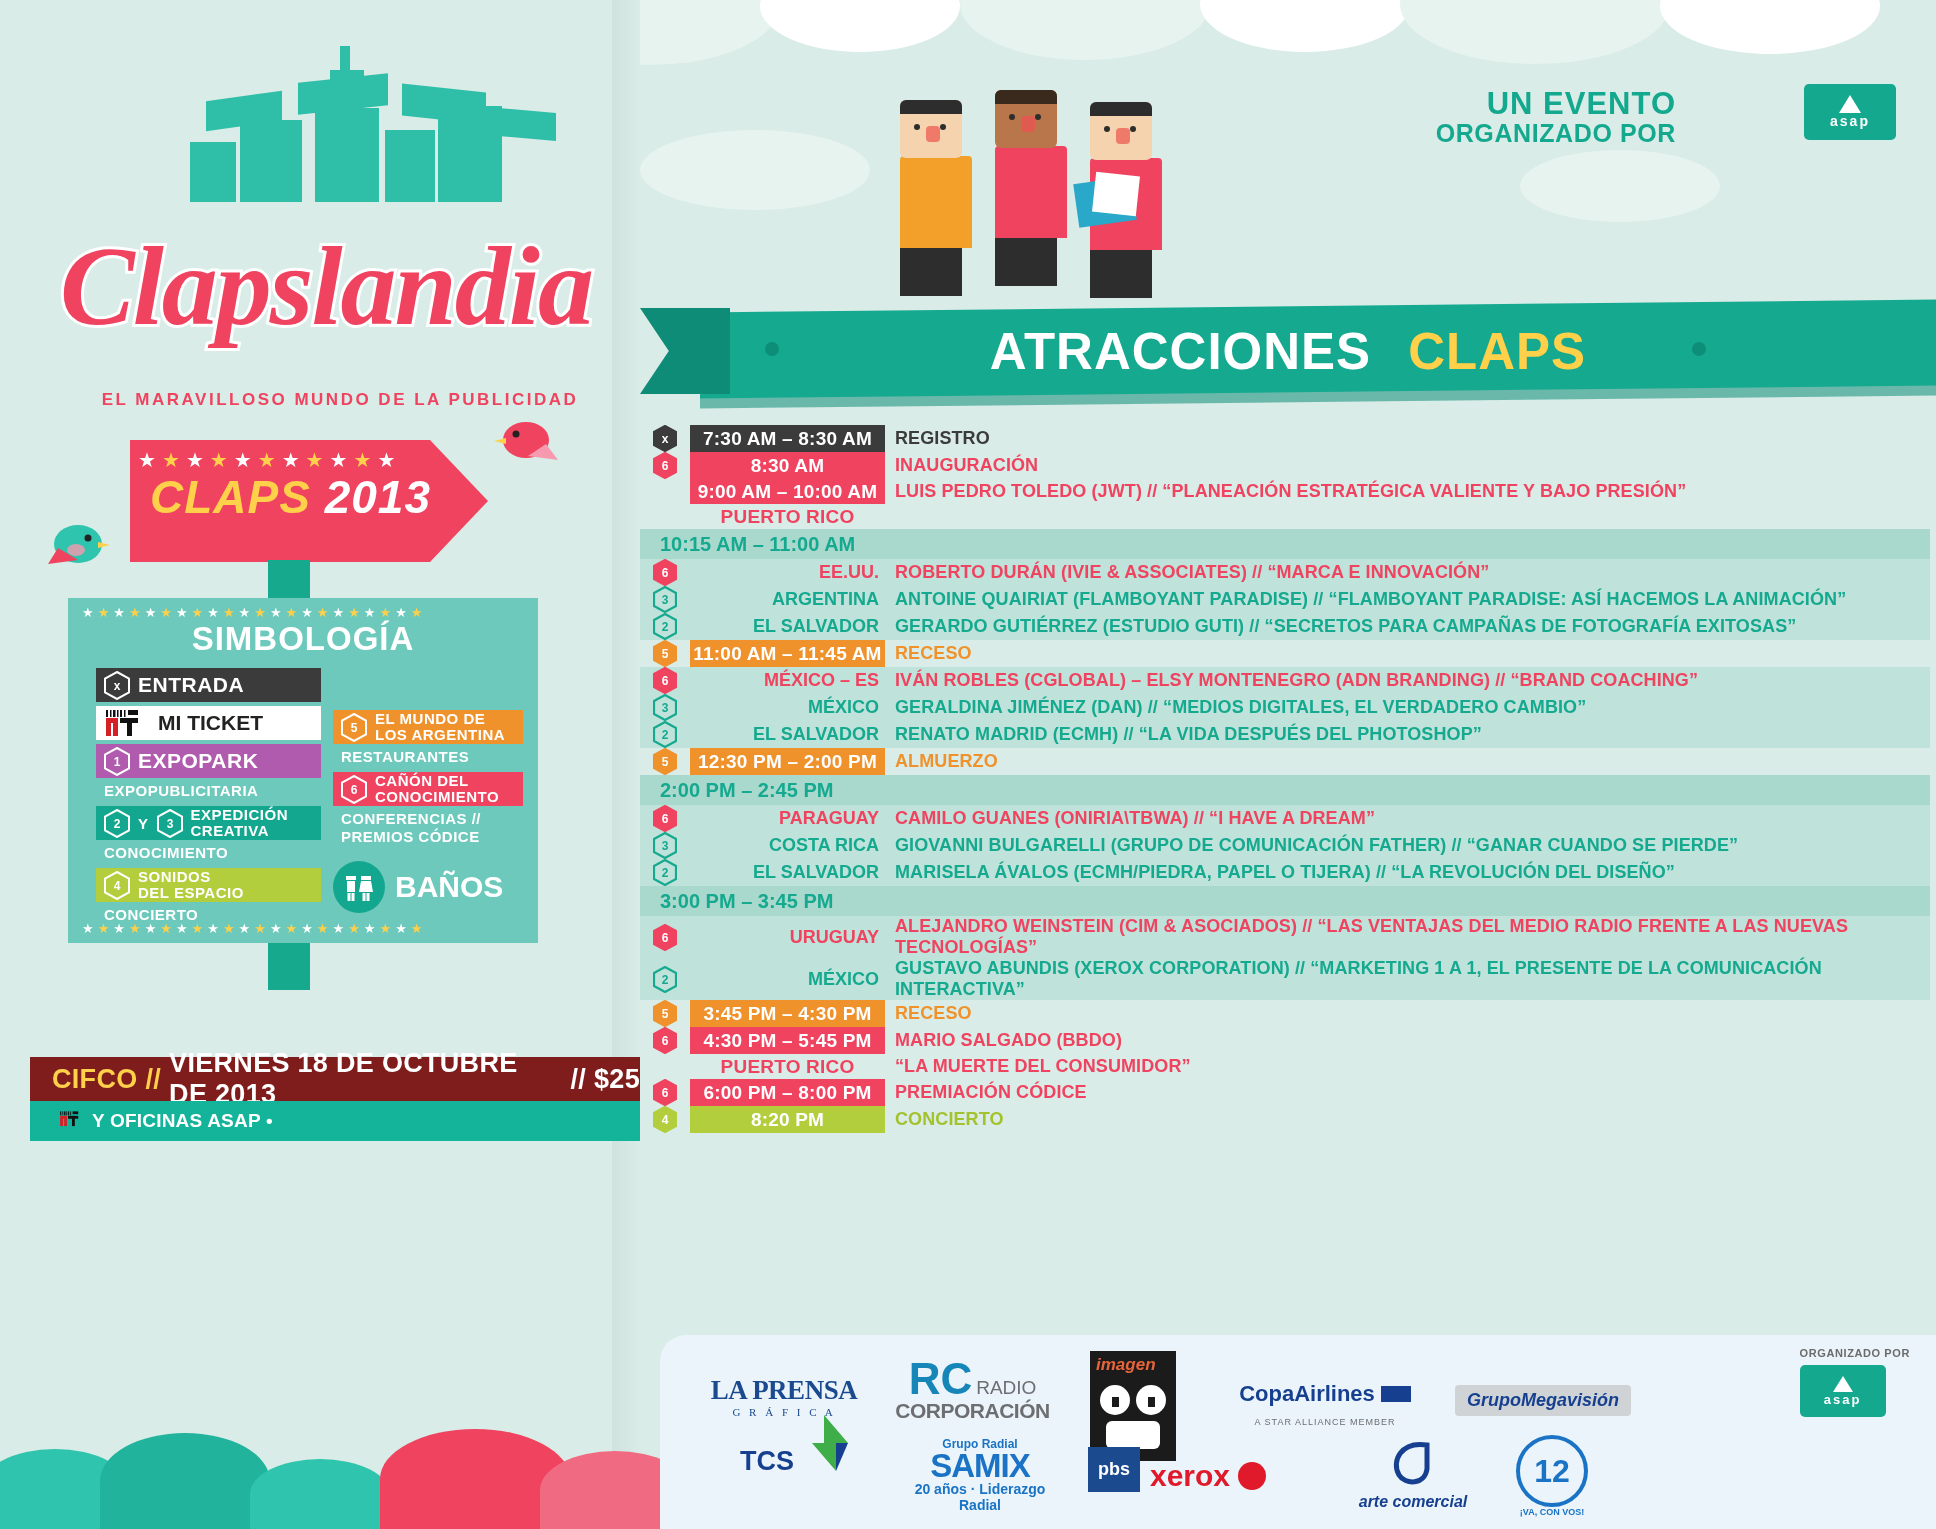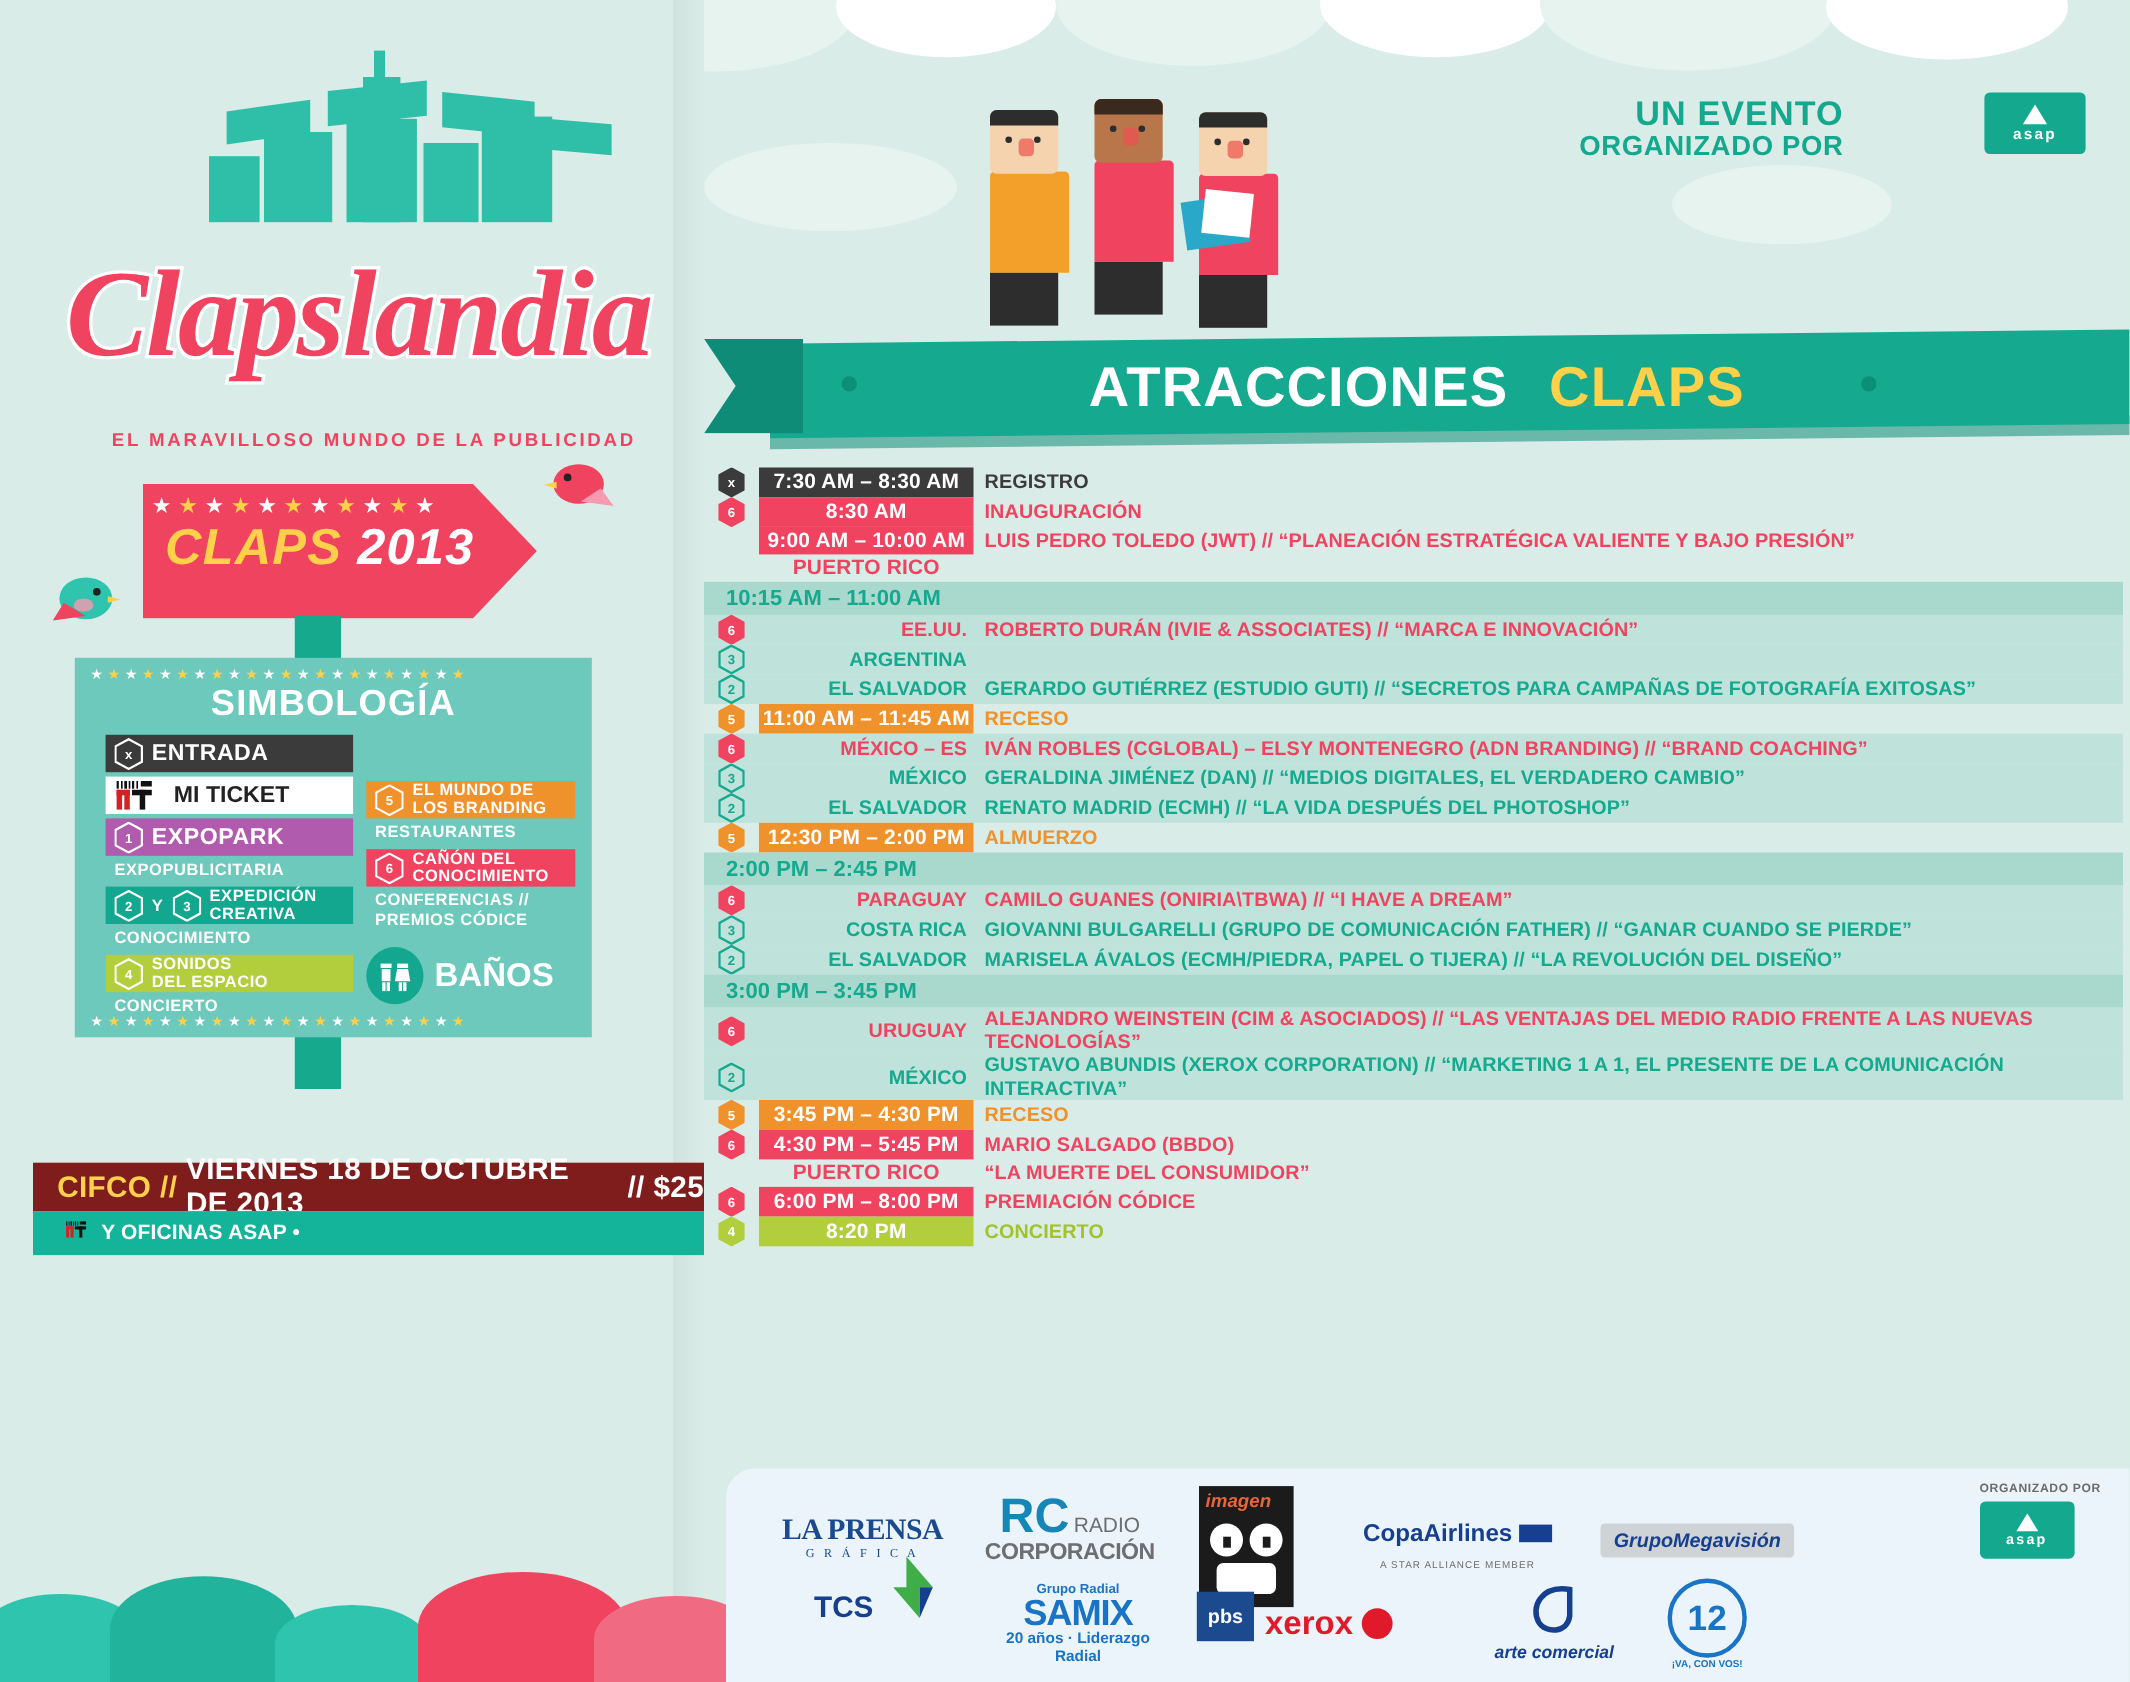--- a/index.html
+++ b/index.html
@@ -360,21 +360,21 @@
     <div class="legend-col-r">
       <div class="leg-chip chip-mundo">
         <div class="hex">
           <svg width="26" height="29" viewBox="0 0 26 29">
             <polygon points="13,1 25,7.5 25,21.5 13,28 1,21.5 1,7.5" fill="none" stroke="#fff" stroke-width="2"></polygon>
             <text x="13" y="19" font-size="12" font-weight="bold" fill="#fff" text-anchor="middle" font-family="Liberation Sans">5</text>
           </svg>
         </div>
         <span class="lbl sm">
           <span>EL MUNDO DE</span><br>
-          <span>LOS BRANDING</span>
+          <span>LOS ARGENTINA</span>
         </span>
       </div>
       <div class="leg-note">RESTAURANTES</div>
 
       <div class="leg-chip chip-canon">
         <div class="hex">
           <svg width="26" height="29" viewBox="0 0 26 29">
             <polygon points="13,1 25,7.5 25,21.5 13,28 1,21.5 1,7.5" fill="none" stroke="#fff" stroke-width="2"></polygon>
             <text x="13" y="19" font-size="12" font-weight="bold" fill="#fff" text-anchor="middle" font-family="Liberation Sans">6</text>
           </svg>
@@ -550,20 +550,21 @@
           <div class="title-cell t-pink">ROBERTO DURÁN  (IVIE &amp; ASSOCIATES) // “MARCA E INNOVACIÓN”</div>
         </div>
         <div class="row talkband">
           <div class="badge-cell">
             <span class="hexbadge"><svg width="24" height="27" viewBox="0 0 24 27">
                 <polygon points="12,1 23,7 23,20 12,26 1,20 1,7" fill="none" stroke="#15a98f" stroke-width="2.2"></polygon>
                 <text x="12" y="18" font-size="12" font-weight="bold" fill="#15a98f" text-anchor="middle" font-family="Liberation Sans">3</text>
               </svg></span>
           </div>
           <div class="country-cell t-teal">ARGENTINA</div>
+          <div class="title-cell t-teal">ANTOINE QUAIRIAT (FLAMBOYANT PARADISE) // “FLAMBOYANT PARADISE: ASÍ HACEMOS LA ANIMACIÓN”</div>
         </div>
         <div class="row talkband">
           <div class="badge-cell">
             <span class="hexbadge"><svg width="24" height="27" viewBox="0 0 24 27">
                 <polygon points="12,1 23,7 23,20 12,26 1,20 1,7" fill="none" stroke="#15a98f" stroke-width="2.2"></polygon>
                 <text x="12" y="18" font-size="12" font-weight="bold" fill="#15a98f" text-anchor="middle" font-family="Liberation Sans">2</text>
               </svg></span>
           </div>
           <div class="country-cell t-teal">EL SALVADOR</div>
           <div class="title-cell t-teal">GERARDO GUTIÉRREZ (ESTUDIO GUTI) // “SECRETOS PARA CAMPAÑAS DE FOTOGRAFÍA EXITOSAS”</div>

